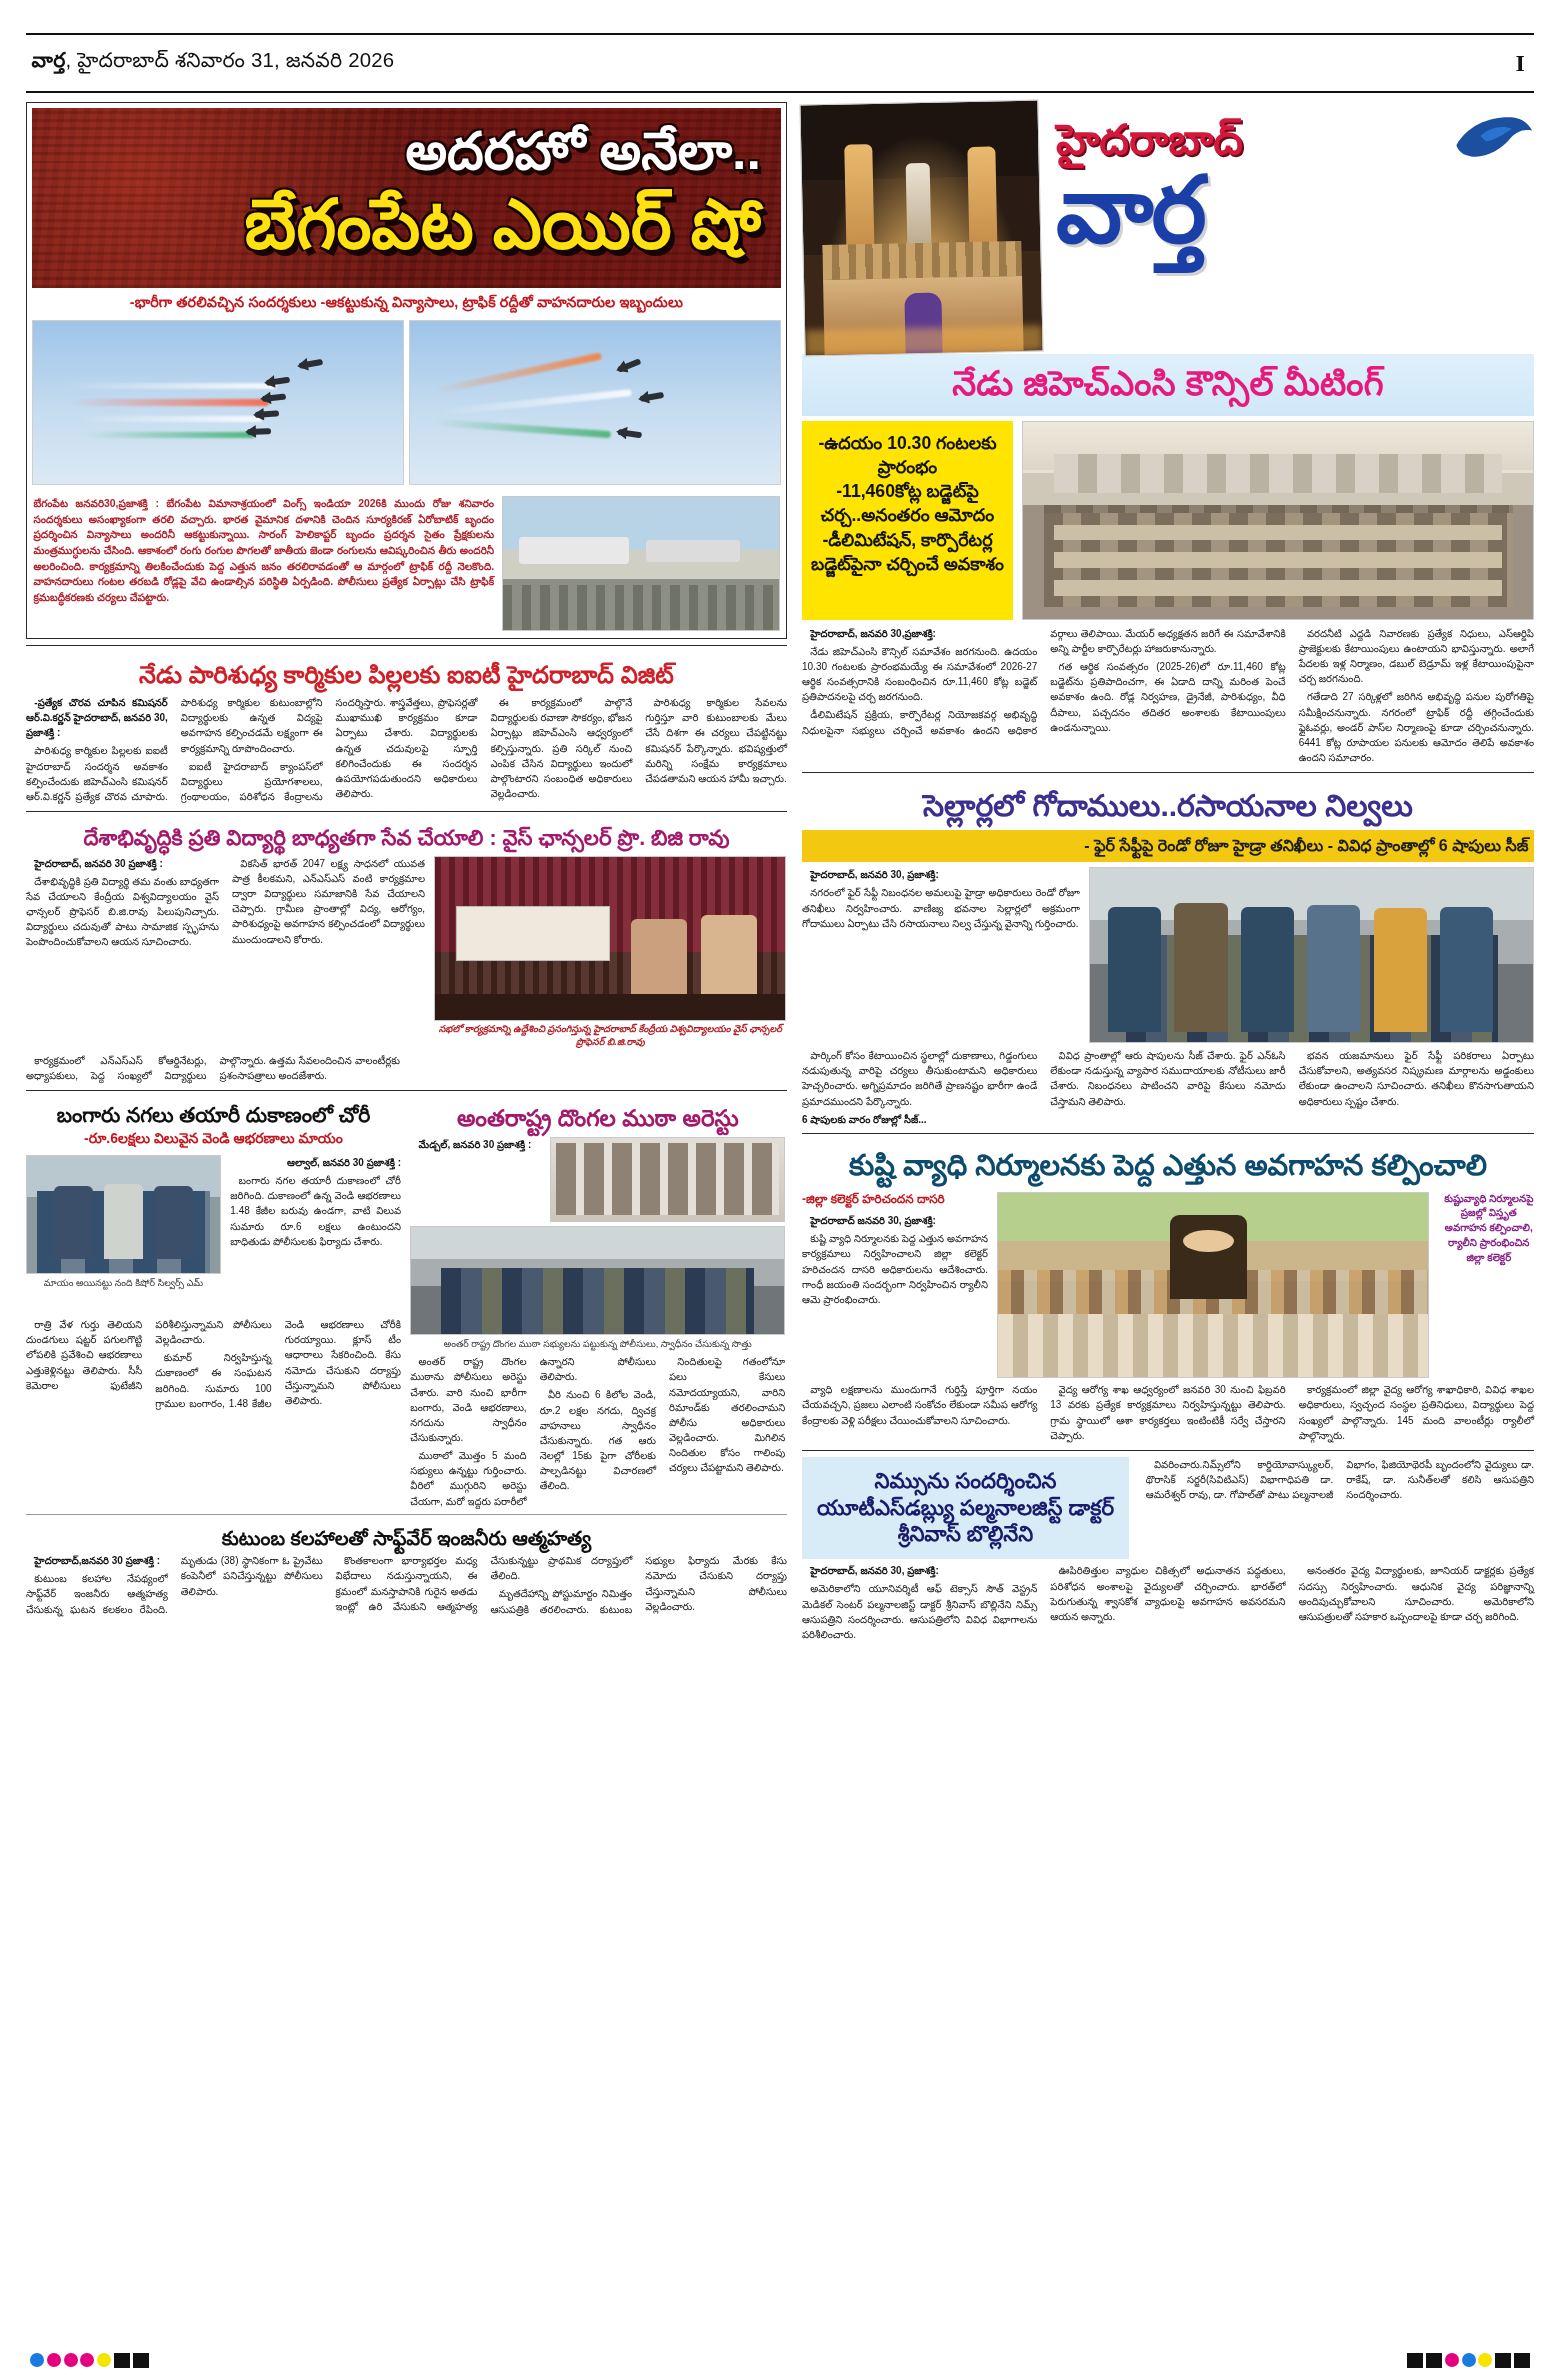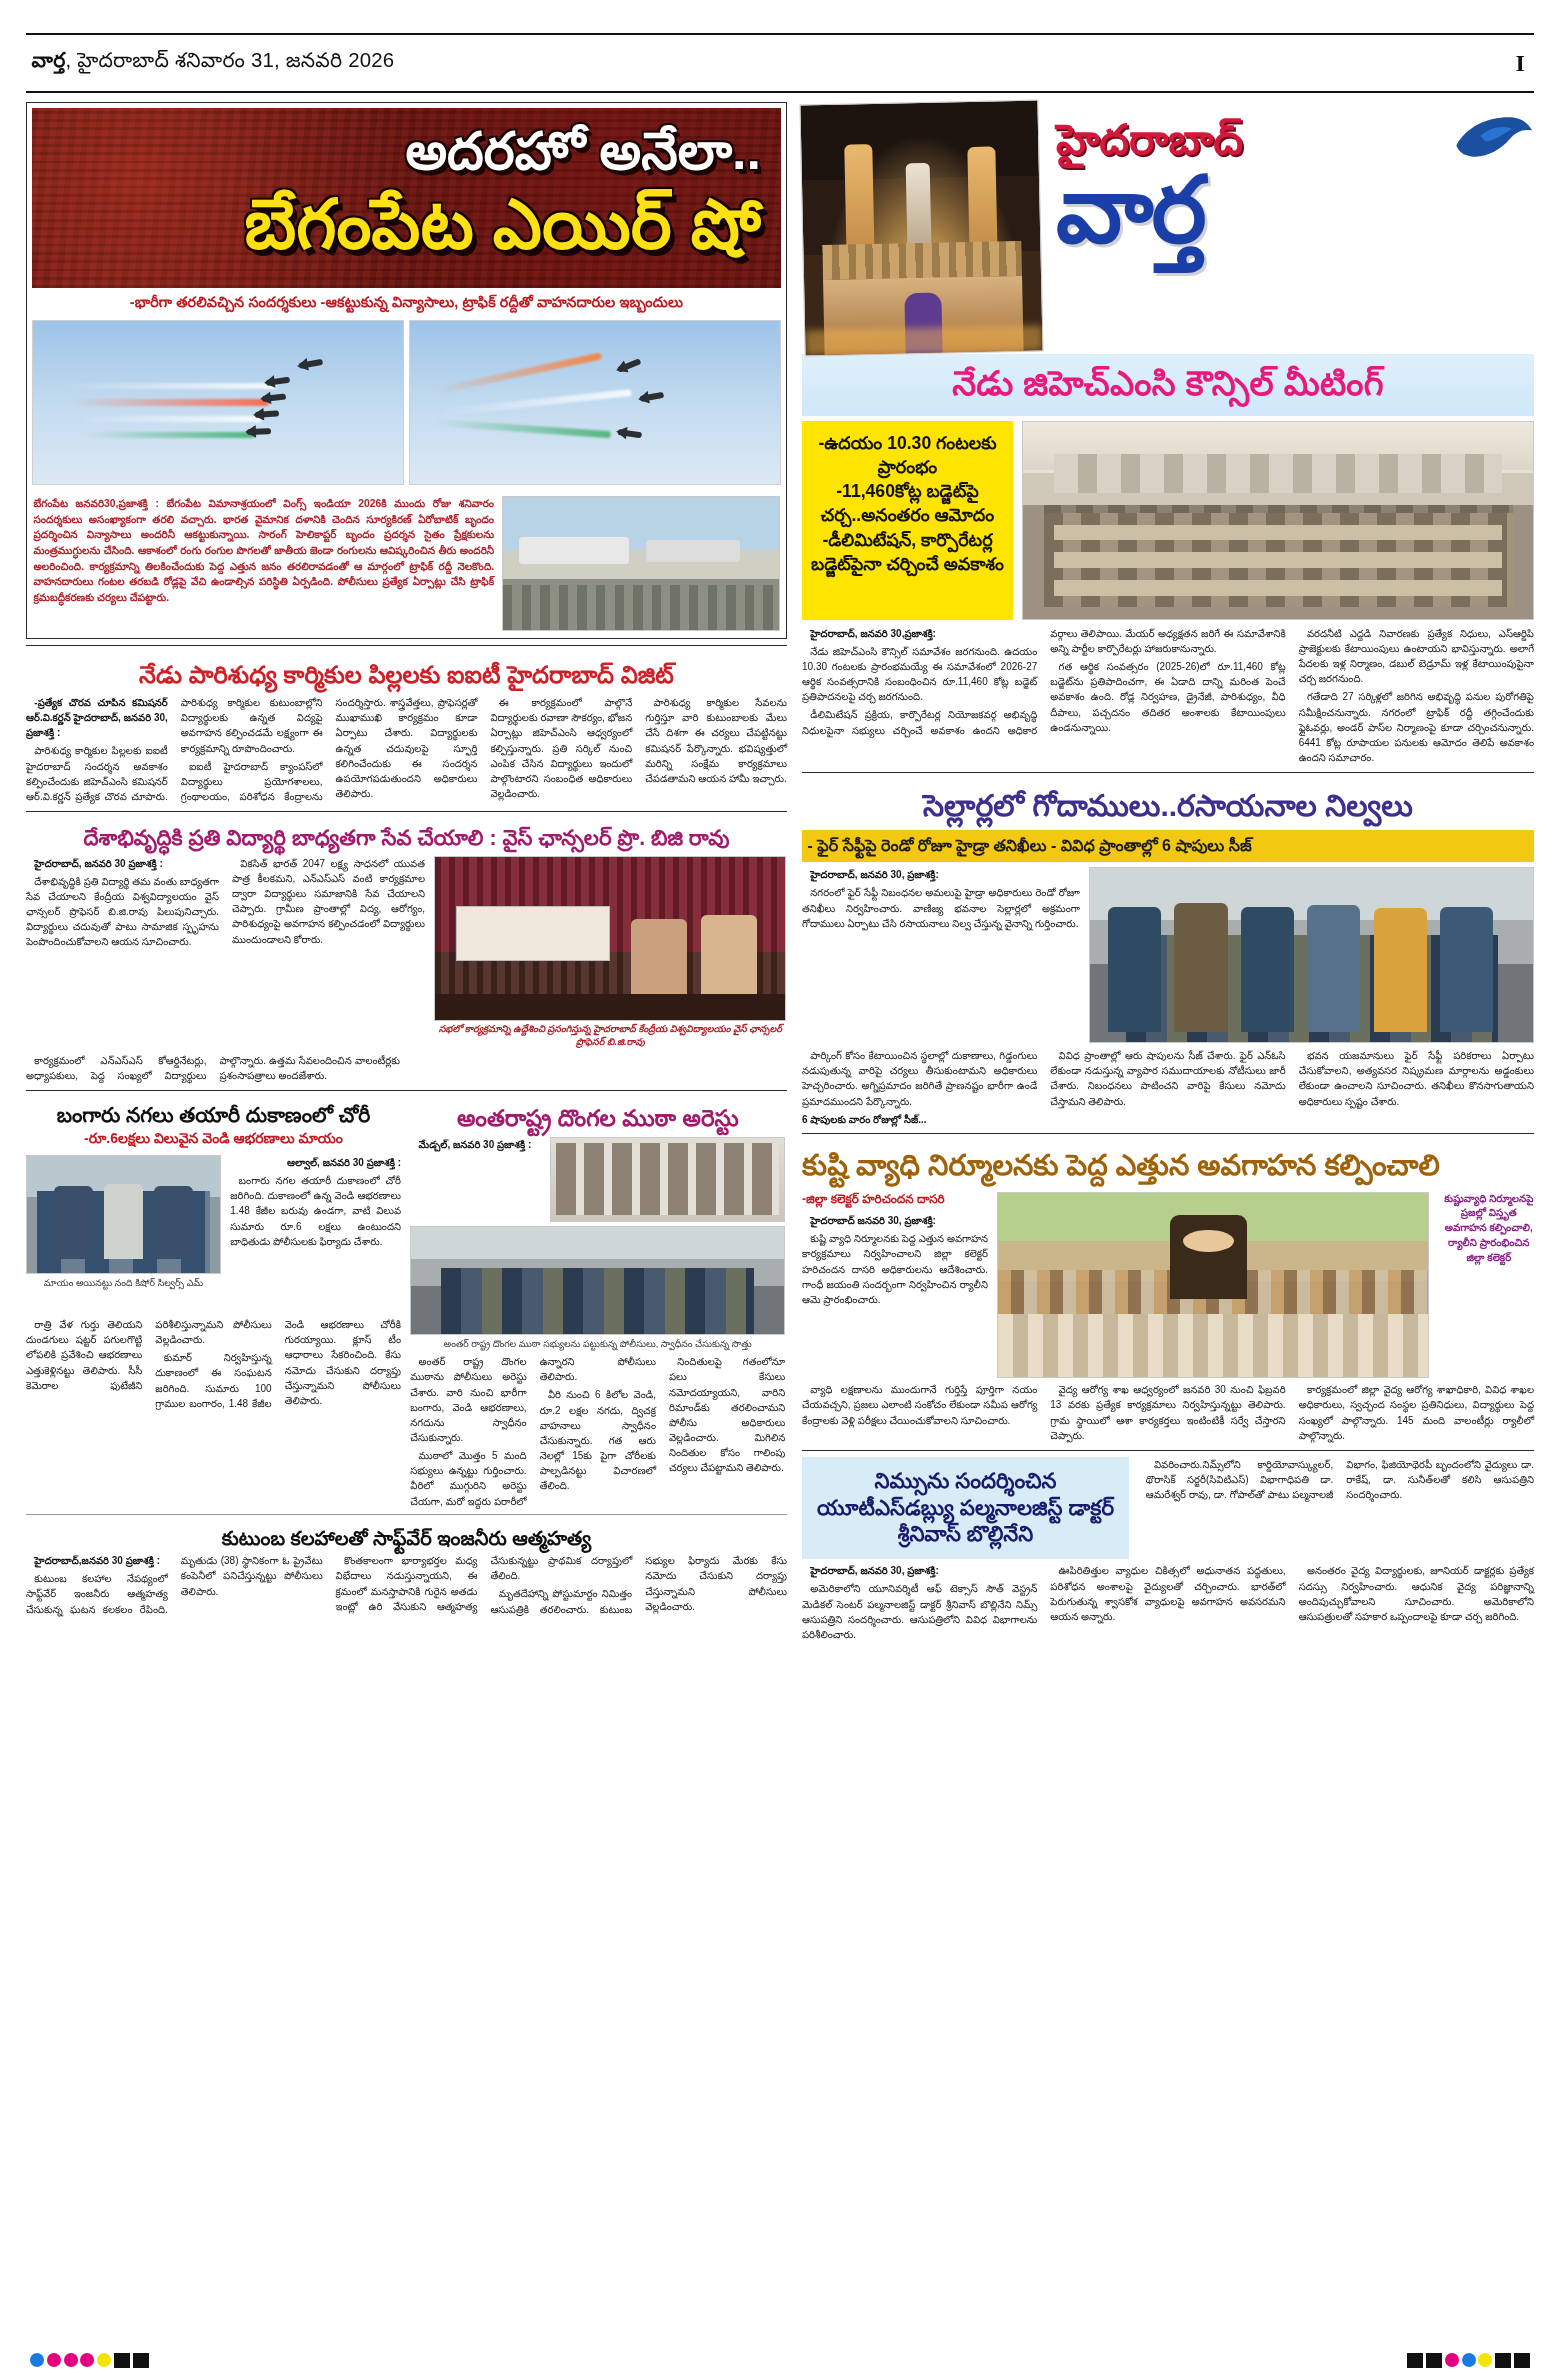--- a/index.html
+++ b/index.html
@@ -85,35 +85,35 @@
   .hl-pink-band {
     background: linear-gradient(180deg,#dff0fb,#cfe7f8);
     color: #e8197d; font-weight: 800; font-size: 34px; text-align: center;
     padding: 11px 3.7px 13px 3.7px; line-height: 1.1; letter-spacing: 0.3px;
   }
   .hl-indigo {
     color: #3b2f8f; font-weight: 800; font-size: 30px; text-align: center;
     padding: 9.3px 0 7.4px 0; line-height: 1.12;
   }
   .hl-magenta {
-    color: #a16207; font-weight: 800; font-size: 29px; 
+    color: #0c4a6e; font-weight: 800; font-size: 29px; text-align: center;
     padding: 8.3px 0 6.5px 0; line-height: 1.12;
   }
   .hl-black {
     color: #111; font-weight: 800; font-size: 20.4px; text-align: center;
     padding: 5.6px 0 3.7px 0; line-height: 1.18;
   }
   .hl-blue-box {
     background: #d8ecf7; color: #1b1b6e; font-weight: 800; font-size: 21.3px;
     text-align: center; padding: 11px 7.4px; line-height: 1.25;
   }
   .sub-red { color: #c2181f; font-size: 14px; font-weight: 700; text-align: center; padding-bottom: 4.6px;}
   .yellow-band {
     background: #f2c811; color: #1c1c1c; font-weight: 700; font-size: 16px;
-    text-align: left; padding: 6.5px 5.6px; line-height: 1.2;
+    text-align: right; padding: 6.5px 5.6px; line-height: 1.2;
   }
   .rule { border-top: 1.4px solid #2b2b2b; margin: 6.5px 0; }
   .rule-thin { border-top: 0.9px solid #9a9a9a; margin: 5.6px 0; }
 
   
   .body-cols { column-gap: 13px; font-size: 10px; line-height: 1.52; text-align: justify; color: #141414; }
   .body-cols p { margin-bottom: 2.8px; text-indent: 8.3px; }
   .c2 { column-count: 2; } .c3 { column-count: 3; } .c4 { column-count: 4; } .c5 { column-count: 5; }
   .dateline { font-weight: 700; }
   .caption { font-size: 9.3px; color: #333; text-align: center; padding-top: 2.8px; line-height: 1.35; }

